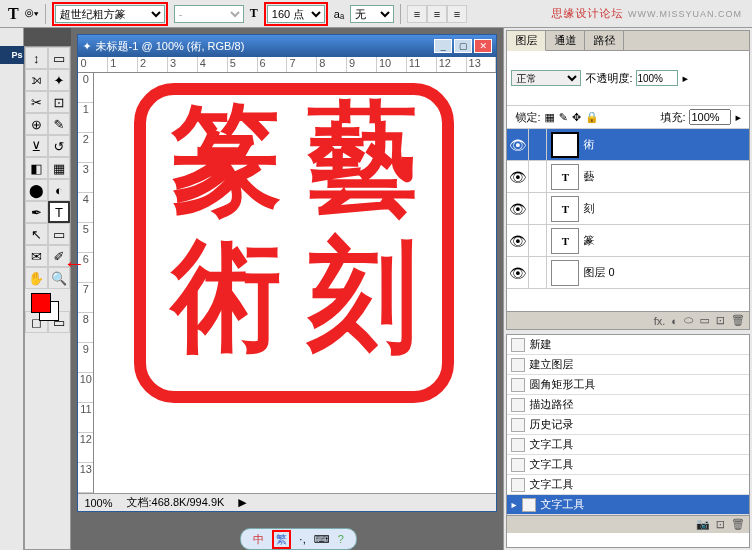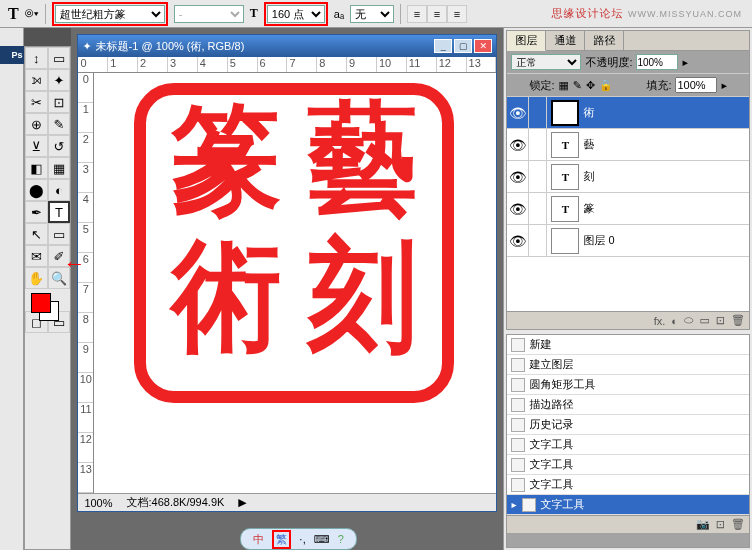--- a/index.html
+++ b/index.html
@@ -37,27 +37,27 @@
 .ruler-v{width:16px;background:#fff;border-right:1px solid #888;display:flex;flex-direction:column;font-size:8px}
 .ruler-v span{flex:1;border-bottom:1px solid #ccc;color:#555;text-align:center}
 .canvas{flex:1;background:#fff;position:relative;overflow:hidden}
 .seal{position:absolute;top:10px;left:40px;width:320px;height:320px}
 .seal-border{width:100%;height:100%;border:12px solid #e22;border-radius:40px}
 .seal-text{position:absolute;inset:24px;display:grid;grid-template-columns:1fr 1fr;grid-template-rows:1fr 1fr}
 .seal-text span{font-size:110px;color:#e22;font-family:"STZhongsong",serif;font-weight:bold;line-height:1;text-align:center;transform:scaleY(1.1)}
 .statusbar{height:18px;background:#e8e8e8;border-top:1px solid #999;display:flex;align-items:center;gap:14px;padding:0 6px;font-size:10px}
 
 .panels{width:252px;background:#e8e8e8;border-left:1px solid #999;display:flex;flex-direction:column}
-.panel{border:1px solid #999;background:#a3a3a3;margin:2px;display:flex;flex-direction:column}
+.panel{border:1px solid #999;background:#ffffff;margin:2px;display:flex;flex-direction:column}
 .tabs{display:flex;background:#d4d0c8;border-bottom:1px solid #999}
 .tabs span{padding:2px 8px;border-right:1px solid #999;font-size:11px}
 .tabs span.act{background:#ece9d8;border-bottom:1px solid #ece9d8;margin-bottom:-1px}
-.panel-opts{display:flex;align-items:center;gap:4px;padding:3px 4px;border-bottom:1px solid #ccc;font-size:10px}
+.panel-opts{display:flex;align-items:center;gap:4px;padding:19px 4px;border-bottom:1px solid #ccc;font-size:10px}
 .panel-opts select,.panel-opts input{height:16px;font-size:10px;border:1px solid #7a9}
-.lock-row{display:flex;align-items:center;gap:4px;padding:3px 22px;border-bottom:1px solid #ccc;font-size:10px}
+.lock-row{display:flex;align-items:center;gap:4px;padding:3px 8px;border-bottom:1px solid #ccc;font-size:10px}
 .layers{flex:1;overflow:auto;background:#fff}
 .layer{display:flex;align-items:center;height:32px;border-bottom:1px solid #ccc}
 .layer .eye{width:22px;text-align:center;font-size:14px;border-right:1px solid #ccc;height:100%;line-height:32px}
 .layer .link{width:18px;border-right:1px solid #ccc;height:100%}
 .layer .thumb{width:28px;height:26px;border:1px solid #888;margin:0 4px;background:#fff;display:flex;align-items:center;justify-content:center;font-family:serif;font-weight:bold}
 .layer.sel{background:#316ac5;color:#fff}
 .layer.sel .thumb{border:2px solid #000}
 .panel-foot{height:18px;background:#d4d0c8;border-top:1px solid #999;display:flex;justify-content:flex-end;align-items:center;gap:6px;padding:0 4px;font-size:10px;color:#555}
 
 .history{flex:1;overflow:auto;background:#fff;max-height:180px}

